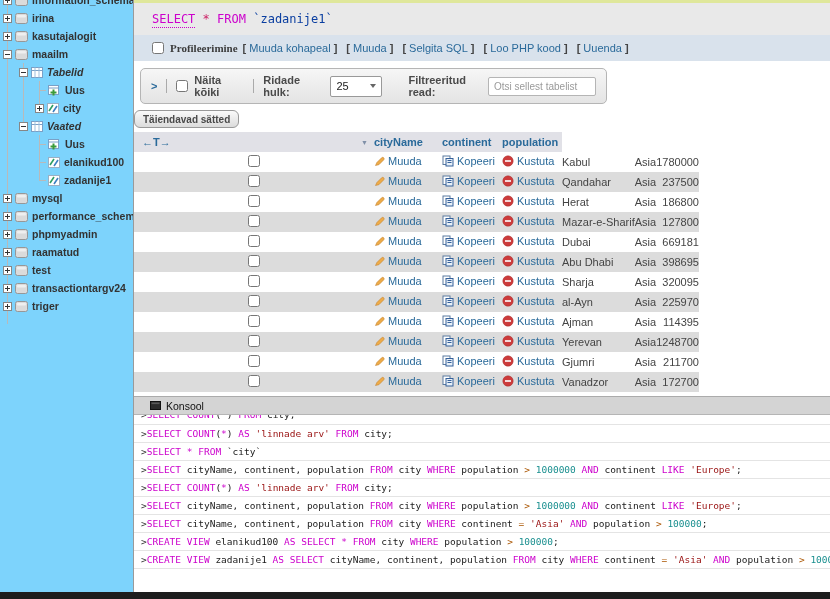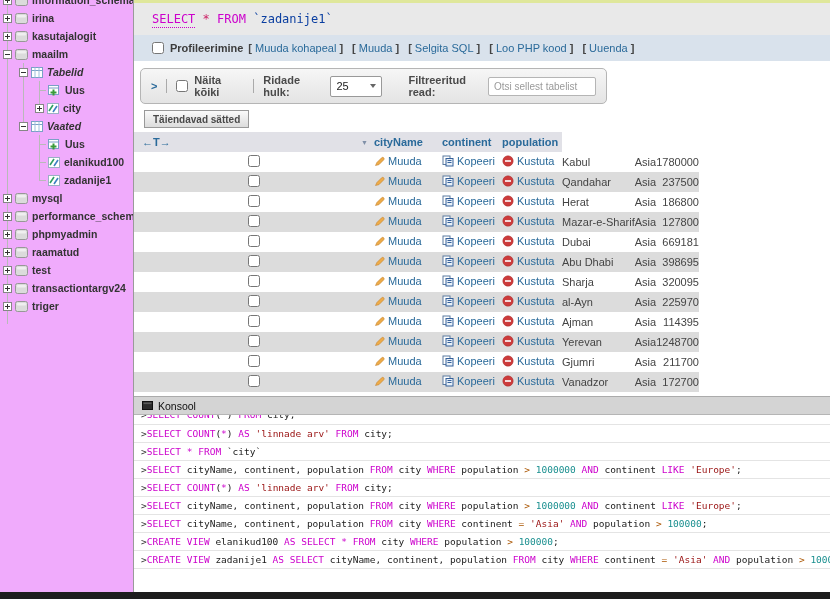--- a/index.html
+++ b/index.html
@@ -1,19 +1,19 @@
 <!DOCTYPE html>
 <html style="--keyword: #cc00cc; --number: #1a8f8f; --string: #991111; --operator: #aa5500; --table_name: #0a3ea0; --link: #2a6a9a; --accent_line: #dfe79b; --band: #d9e2ec; --row_alt: #dcdcdc; --delete_red: #cc3b3b; --pencil_orange: #edab48;"><head>
 <meta charset="utf-8">
 <style>
   html,body{margin:0;padding:0;}
   .screen{position:relative;width:830px;height:599px;background:#fff;overflow:hidden;
           font-family:"Liberation Sans",sans-serif;-webkit-font-smoothing:antialiased;}
   
-  .sidebar{position:absolute;left:0;top:0;width:133px;height:592px;background:#f0abfc;
+  .sidebar{position:absolute;left:0;top:0;width:133px;height:592px;background:#7dd3fc;
            border-right:1px solid #9a9a9a;overflow:hidden;}
   .guide{position:absolute;width:1px;background:#b9b9b9;}
   #g0{left:7px;top:0;height:324px;}
   #g1{left:23px;top:63px;height:63px;}
   #g2{left:39px;top:81px;height:27px;}
   #g3{left:39px;top:135px;height:45px;}
   #tree{position:relative;margin-top:-9px;}
   .titem{height:18px;display:flex;align-items:center;white-space:nowrap;
          font-size:10.5px;font-weight:bold;color:#333;cursor:pointer;}
   .titem.it .lbl{font-style:italic;}
@@ -29,40 +29,40 @@
   .tk-k{color:var(--keyword);} 
   .tk-kq{color:var(--keyword);border-bottom:1px dotted var(--keyword);padding-bottom:1px;}
   .tk-st{color:#cc2266;}
   .tk-t{color:var(--table_name);}
   .tk-s{color:var(--string);}
   .tk-n{color:var(--number);}
   .tk-o{color:var(--operator);}
   .tk-d{color:#1a1a1a;}
   .prof{height:26px;background:var(--band,#d9e2ec);display:flex;align-items:center;
         padding-left:18px;font-size:11px;color:#3c3c3c;}
-  .prof .plabel{font-weight:bold;margin:0 2px 0 6px;}
+  .prof .plabel{font-weight:bold;margin:0 2px 0 6px;font-family:Liberation Serif, serif;}
   .br{font-weight:bold;color:#444;margin:0 3px;}
   a.lnk{color:var(--link,#2a6a9a);text-decoration:none;cursor:pointer;}
   .toolbar{margin:7px 0 0 6px;width:445px;height:34px;border:1px solid #b5b5b5;border-radius:5px;
            background:linear-gradient(#f6f6f6,#e4e4e4);display:flex;align-items:center;
            padding:0 10px;font-size:11px;color:#4a4a4a;font-weight:bold;}
   .vsep{width:1px;height:14px;background:#aaa;margin:0 9px;}
   .toolbar input[type=checkbox]{margin:0 6px 0 0;}
   .selectbox{margin-left:7px;width:44px;height:19px;background:#fff;border:1px solid #999;
              border-radius:2px;display:flex;align-items:center;justify-content:space-between;
              padding:0 5px;font-weight:normal;color:#222;cursor:pointer;}
   .caret{width:0;height:0;border-left:3px solid transparent;border-right:3px solid transparent;
          border-top:4px solid #666;}
   .flabel{margin-left:26px;}
   .filter-input{width:96px;height:17px;border:1px solid #b5b5b5;border-radius:2px;
                 padding:0 5px;font-size:10px;color:#333;}
   .filter-input::placeholder{color:#9a9a9a;}
-  .settings-btn{display:block;margin:6px 0 0 10px;height:18px;padding:0 8px;
+  .settings-btn{display:block;margin:6px 0 0 0;height:18px;padding:0 8px;
                 font-family:"Liberation Sans",sans-serif;font-size:10px;font-weight:bold;color:#4a4a4a;
-                background:linear-gradient(#fafafa,#dcdcdc);border:1px solid #999;border-radius:0;cursor:pointer;}
+                background:linear-gradient(#fafafa,#dcdcdc);border:1px solid #999;border-radius:6px;cursor:pointer;}
   
   table.results{margin-top:4px;border-collapse:collapse;font-size:11px;color:#444;table-layout:fixed;}
   table.results th,table.results td{padding:0;height:20px;vertical-align:middle;}
   thead tr{background:#e1e1e7;}
   th.hact{width:240px;}
   .hact-in{display:flex;align-items:center;justify-content:space-between;padding:0 6px 0 8px;}
   .handle{color:var(--link);font-weight:bold;font-size:11px;}
   .sortarrow{font-size:7px;color:#8090a8;}
   th.hcol{text-align:left;font-weight:bold;}
   th.hcol a{color:var(--link);text-decoration:none;}
@@ -70,21 +70,21 @@
   tbody tr:nth-child(even){background:var(--row_alt,#dcdcdc);}
   td.c-check{width:22px;text-align:center;}
   td.c-act{width:60px;white-space:nowrap;}
   td.c-act.first{width:56px;}
   .act{display:inline-flex;align-items:center;gap:3px;color:var(--link);text-decoration:none;cursor:pointer;}
   td.c-pop{text-align:right;padding-right:6px;}
   input[type=checkbox]{width:12px;height:12px;margin:0;}
   
   .console-bar{position:relative;z-index:2;margin-top:4px;height:17px;background:#d4d4d4;
                border-top:1px solid #ababab;border-bottom:1px solid #b5b5b5;display:flex;
-               align-items:center;padding-left:8px;font-size:10.5px;color:#111;cursor:pointer;}
+               align-items:center;padding-left:16px;font-size:10.5px;color:#111;cursor:pointer;}
   .console-bar .ctitle{margin-left:5px;}
   #console-list{background:#fff;}
   .centry{border-bottom:1px solid #e4e4e4;padding:3px 0 3px 7px;
           font-family:"DejaVu Sans Mono",monospace;font-size:9.5px;white-space:pre;cursor:pointer;}
   .centry .prompt{color:#333;}
   .centry.clip{height:9px;overflow:hidden;padding-top:0;padding-bottom:0;}
   .centry.clip .cline{margin-top:-6px;}
   .bottom-bar{position:absolute;left:0;top:592px;width:830px;height:7px;background:#1d1d1d;z-index:5;}
 </style>
 </head>

